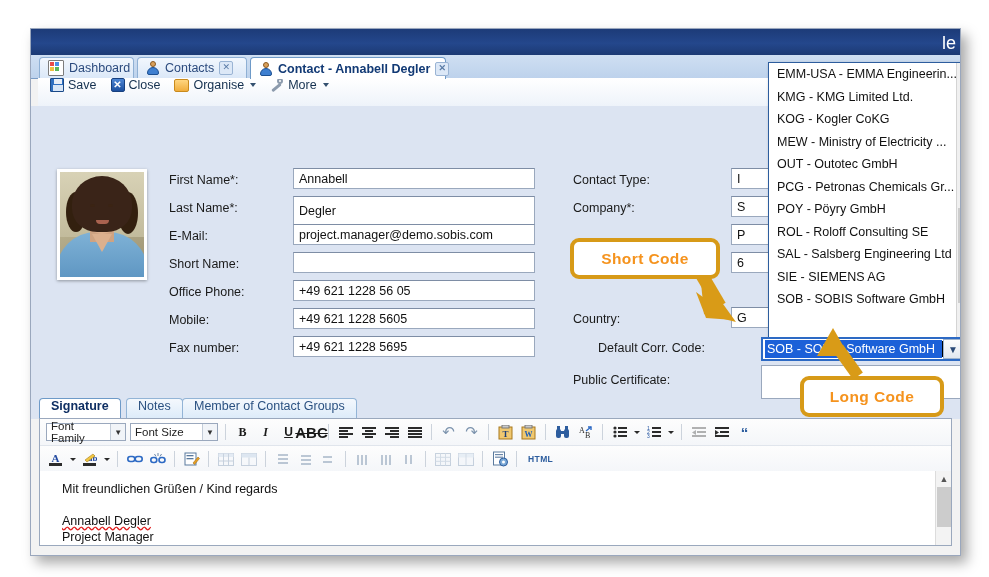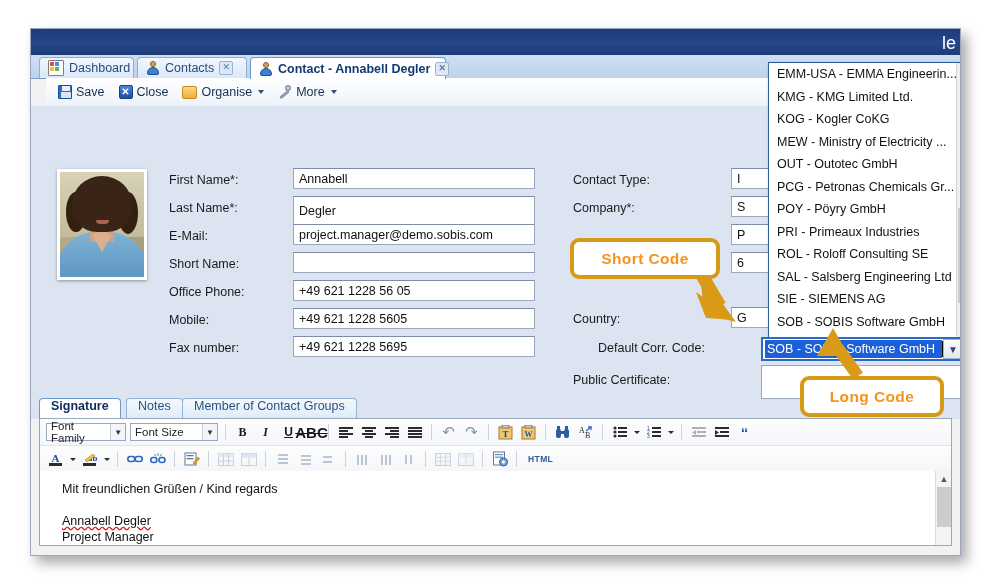--- a/index.html
+++ b/index.html
@@ -49,24 +49,24 @@
   .ic-person .head{position:absolute;left:4px;top:0px;width:6px;height:6px;border-radius:50%;background:#d9a05a;border:1px solid #8a5a22;box-sizing:border-box;}
   .ic-person .body{position:absolute;left:1px;top:6px;width:12px;height:8px;border-radius:6px 6px 2px 2px;background:#3e7fd0;border:1px solid #1c4f91;box-sizing:border-box;}
   .closex{
     width:12px;height:12px;flex:0 0 12px;border:1px solid #9ab4d4;border-radius:2px;
     background:#dce8f7;font-size:9px;line-height:10px;text-align:center;color:#5a7ba6;
     cursor:pointer;
   }
 
   
   .cmdbar{
-    position:absolute;left:15px;top:49px;width:929px;height:28px;
+    position:absolute;left:7px;top:49px;width:929px;height:28px;
     background:linear-gradient(to bottom,#ffffff 0%,#eef3fa 100%);
     border-bottom:1px solid #b9c9de;
-    display:flex;align-items:center;padding-left:12px;gap:14px;
+    display:flex;align-items:flex-start;padding-left:12px;gap:14px;
   }
   .cmd{display:flex;align-items:center;gap:4px;font-size:12.5px;color:#14304f;cursor:pointer;white-space:nowrap;}
   .caret{width:0;height:0;border-left:3.5px solid transparent;border-right:3.5px solid transparent;border-top:4px solid #33506f;margin-left:2px;}
   .ic-save{width:14px;height:14px;background:#2f6fc0;border:1px solid #1b4a88;border-radius:1px;position:relative;box-sizing:border-box;}
   .ic-save::before{content:"";position:absolute;left:3px;top:0;width:8px;height:5px;background:#e8eef7;}
   .ic-save::after{content:"";position:absolute;left:2px;bottom:0;width:10px;height:6px;background:#d8e6f7;}
   .ic-close{width:14px;height:14px;background:linear-gradient(#4d86d4,#1c4f9e);border:1px solid #17407f;border-radius:2px;color:#fff;font-size:10px;line-height:12px;text-align:center;font-weight:bold;box-sizing:border-box;}
   .ic-folder{width:15px;height:13px;background:linear-gradient(#ffd680,#f0ad3c);border:1px solid #c98a1c;border-radius:2px;position:relative;box-sizing:border-box;}
   .ic-wrench{width:14px;height:14px;position:relative;}
   .ic-wrench::before{content:"";position:absolute;left:1px;top:8px;width:11px;height:3px;background:#8c9bad;transform:rotate(-40deg);border-radius:1px;}
@@ -646,21 +646,20 @@
 
     <div class="ddlist">
       <div class="items">
         <div class="ddopt">EMM-USA - EMMA Engineerin...</div>
         <div class="ddopt">KMG - KMG Limited Ltd.</div>
         <div class="ddopt">KOG - Kogler CoKG</div>
         <div class="ddopt">MEW - Ministry of Electricity ...</div>
         <div class="ddopt">OUT - Outotec GmbH</div>
         <div class="ddopt">PCG - Petronas Chemicals Gr...</div>
         <div class="ddopt">POY - Pöyry GmbH</div>
-        <div class="ddopt">PRI - Primeaux Industries</div>
         <div class="ddopt">ROL - Roloff Consulting SE</div>
         <div class="ddopt">SAL - Salsberg Engineering Ltd</div>
         <div class="ddopt">SIE - SIEMENS AG</div>
         <div class="ddopt">SOB - SOBIS Software GmbH</div>
       </div>
       <div class="ddsb">
         <div class="arr up">∧</div>
         <div class="thumb"></div>
         <div class="arr dn">∨</div>
       </div>

